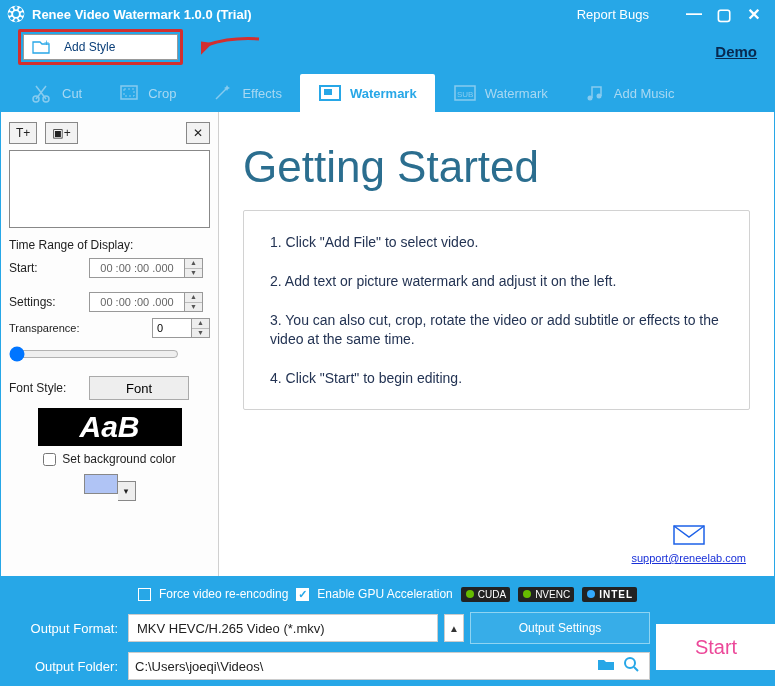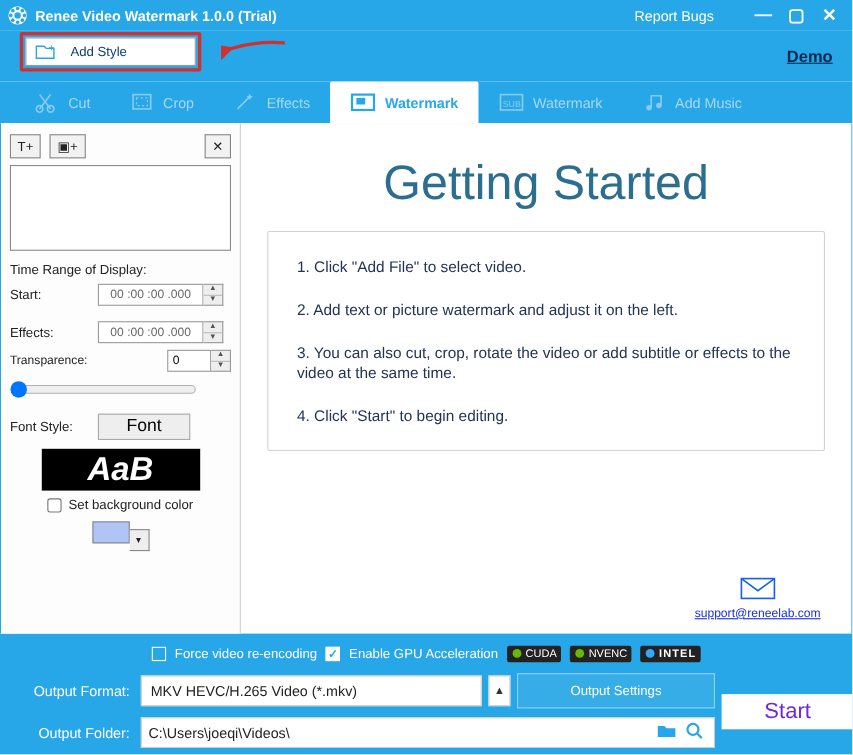--- a/index.html
+++ b/index.html
@@ -30,48 +30,48 @@
 .preview-ctrl { display:flex; align-items:center; gap:8px; margin-bottom:6px;}
 .ctrl-btn { border:1px solid #888; background:#f2f2f2; height:22px; padding:0 6px; font-size:12px; display:flex; align-items:center; cursor:pointer;}
 .preview-box { border:1px solid #888; height:78px; background:#fff; margin-bottom:10px;}
 .label-col { width:80px; font-size:12px;}
 .time-input { width:96px; height:20px; border:1px solid #999; font-size:11px; text-align:center; background:#fff; color:#666;}
 .spinner { width:18px; height:20px; border:1px solid #999; border-left:none; display:flex; flex-direction:column; background:#eee;}
 .spinner div{flex:1; font-size:7px; text-align:center; line-height:8px; cursor:pointer; color:#555;}
 .spinner div:first-child{border-bottom:1px solid #bbb;}
 .num-input { width:40px; height:20px; border:1px solid #999; font-size:11px; text-align:left; padding-left:4px; background:#fff;}
 .slider { width:170px; margin:4px 0 10px 0;}
-.font-btn { border:1px solid #aaa; background:#eee; width:84px; height:24px; font-size:16px; cursor:pointer;}
+.font-btn { border:1px solid #aaa; background:#eee; width:100px; height:24px; font-size:13px; cursor:pointer;}
 .font-preview { background:#000; color:#fff; font-size:30px; font-weight:600; width:144px; height:38px; display:flex; align-items:center; justify-content:center; margin:8px auto 6px auto; font-style:italic;}
 .checkbox-row { display:flex; align-items:center; justify-content:center; gap:6px; font-size:12px; margin-bottom:8px;}
 .color-swatch { width:34px; height:20px; background:#B0C4F5; border:1px solid #888; display:inline-block;}
 .color-drop { width:18px; height:20px; border:1px solid #888; border-left:none; background:#eee; display:inline-flex; align-items:center; justify-content:center; font-size:9px; cursor:pointer;}
 .default-btn { border:1px solid #aaa; background:#eee; width:100px; height:26px; font-size:12px; display:block; margin:30px auto 0 auto; cursor:pointer;}
 
 .content { flex:1; padding: 30px 24px 6px 24px; position:relative;}
-.heading1 { font-family: "Segoe UI Light", sans-serif; font-size:44px; color:#2B6E8F; text-align:center; font-weight:400; margin-bottom:18px;}
+.heading1 { font-family: "Segoe UI Light", sans-serif; font-size:44px; color:#2B6E8F; font-weight:400; margin-bottom:18px;}
 .card { border:1px solid #d2d2d2; border-radius:2px; padding:22px 26px 22px 26px; font-size:14px; color:#233353; line-height:1.35;}
 .card p { margin-bottom:20px;}
 .support { position:absolute; right:28px; bottom:10px; text-align:center; }
 .support a { color:#1930D8; font-size:11px; text-decoration:underline;}
 .support svg { display:block; margin:0 auto 2px auto; stroke:#1D61E8;}
 
 .footer { background:#27A7E7; height:110px; padding:6px 12px 10px 12px; color:#fff; font-size:13px;}
 .footer-row1 { display:flex; align-items:center; justify-content:center; gap:8px; height:24px; font-size:12px;}
 .footer-row1 .cb { width:13px; height:13px; border:1px solid #fff; display:inline-flex; align-items:center; justify-content:center; background:transparent;}
 .footer-row1 .cb.checked { background:#fff; color:#27A7E7; font-size:11px; font-weight:bold;}
 .gpu-tag { background:#222; color:#fff; font-size:10px; padding:2px 4px; border-radius:2px; display:inline-flex; align-items:center; gap:3px;}
 .gpu-tag.intel { font-weight:bold; letter-spacing:1px;}
 
 .footer-grid { display:grid; grid-template-columns: 110px 310px 20px 180px auto; grid-template-rows: 32px 32px; gap:6px 6px; align-items:center; margin-top:6px;}
 .out-label { text-align:right; font-size:13px; color:#fff; padding-right:4px;}
 .out-select { height:28px; background:#fff; border:1px solid #ccc; display:flex; align-items:center; padding:0 8px; font-size:13px; color:#222; position:relative;}
 .out-drop { width:20px; height:28px; background:#fff; border:1px solid #ccc; display:flex; align-items:center; justify-content:center; color:#333; font-size:10px; cursor:pointer;}
 .out-settings { height:32px; border:1px solid #8fd4f2; background:rgba(255,255,255,.08); color:#fff; font-size:12px; cursor:pointer;}
-.start-btn { grid-row: 1 / span 2; grid-column:5; background:#fff; border:none; height:32px; width:120px; margin-left:auto; font-size:20px; color:#6d28d9; cursor:pointer; align-self:center;}
+.start-btn { grid-row: 1 / span 2; grid-column:5; background:#fff; border:none; height:46px; width:120px; margin-left:auto; font-size:20px; color:#ec4899; cursor:pointer; align-self:center;}
 .out-folder { grid-column: 2 / span 3; height:28px; background:#fff; border:1px solid #ccc; display:flex; align-items:center; padding:0 6px; font-size:13px; color:#222;}
 .out-folder span.path { flex:1; }
 .out-folder .ficon { color:#27A7E7; padding:0 4px; cursor:pointer; font-size:16px;}
 </style>
 </head>
 <body>
 
 <div class="titlebar">
   <svg class="app-icon" viewBox="0 0 24 24">
       <circle cx="12" cy="12" r="10" fill="#fff"></circle>
@@ -178,21 +178,21 @@
     <div style="margin-bottom:6px;">Time Range of Display:</div>
     <div class="sidebar-row">
       <div class="label-col">Start:</div>
       <input class="time-input" value="00 :00 :00 .000" style="">
       <div class="spinner">
           <div>▲</div>
           <div>▼</div>
         </div>
     </div>
     <div class="sidebar-row" style="margin-top:14px;">
-      <div class="label-col">Effects:</div>
+      <div class="label-col">Settings:</div>
       <input class="time-input" value="00 :00 :00 .000" style="">
       <div class="spinner">
           <div>▲</div>
           <div>▼</div>
         </div>
     </div>
     <div class="sidebar-row" style="margin-top:6px;">
       <div class="label-col" style="width:80px; font-size:11px;">Transparence:</div>
       <div style="flex:1"></div>
       <input class="num-input" value="0" style="">

